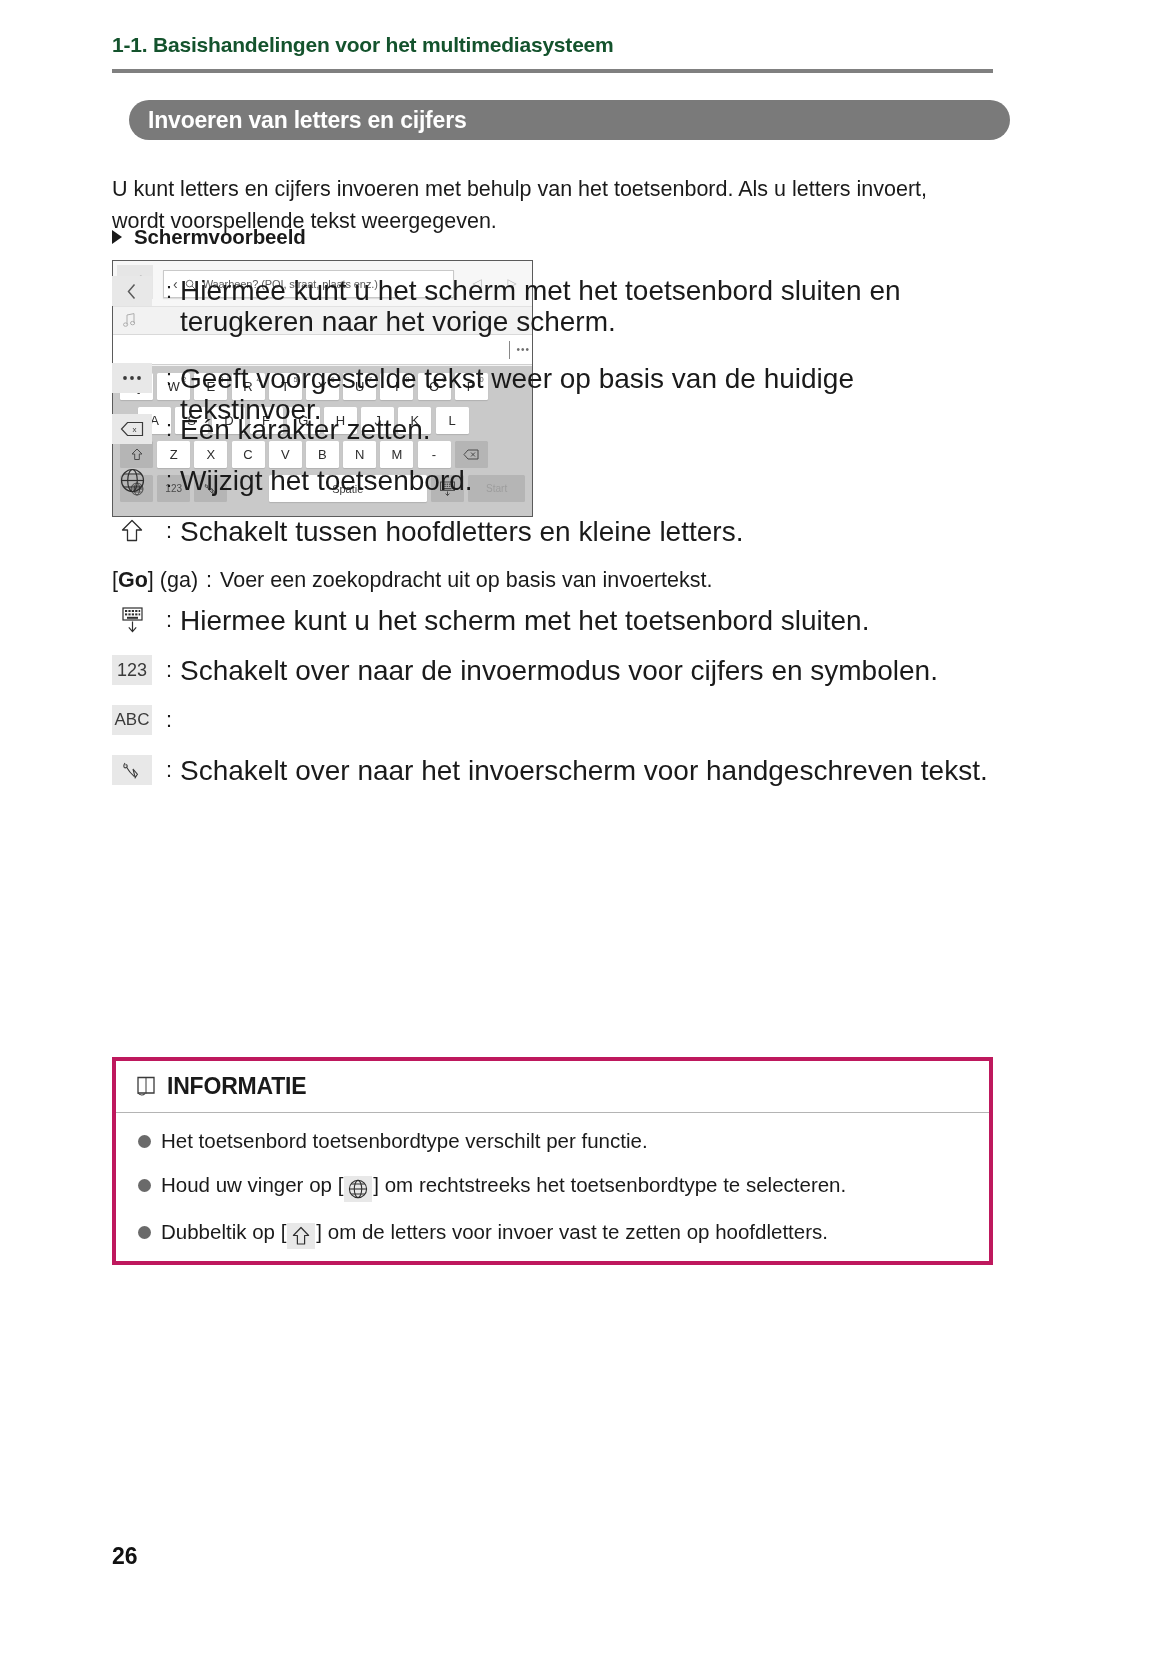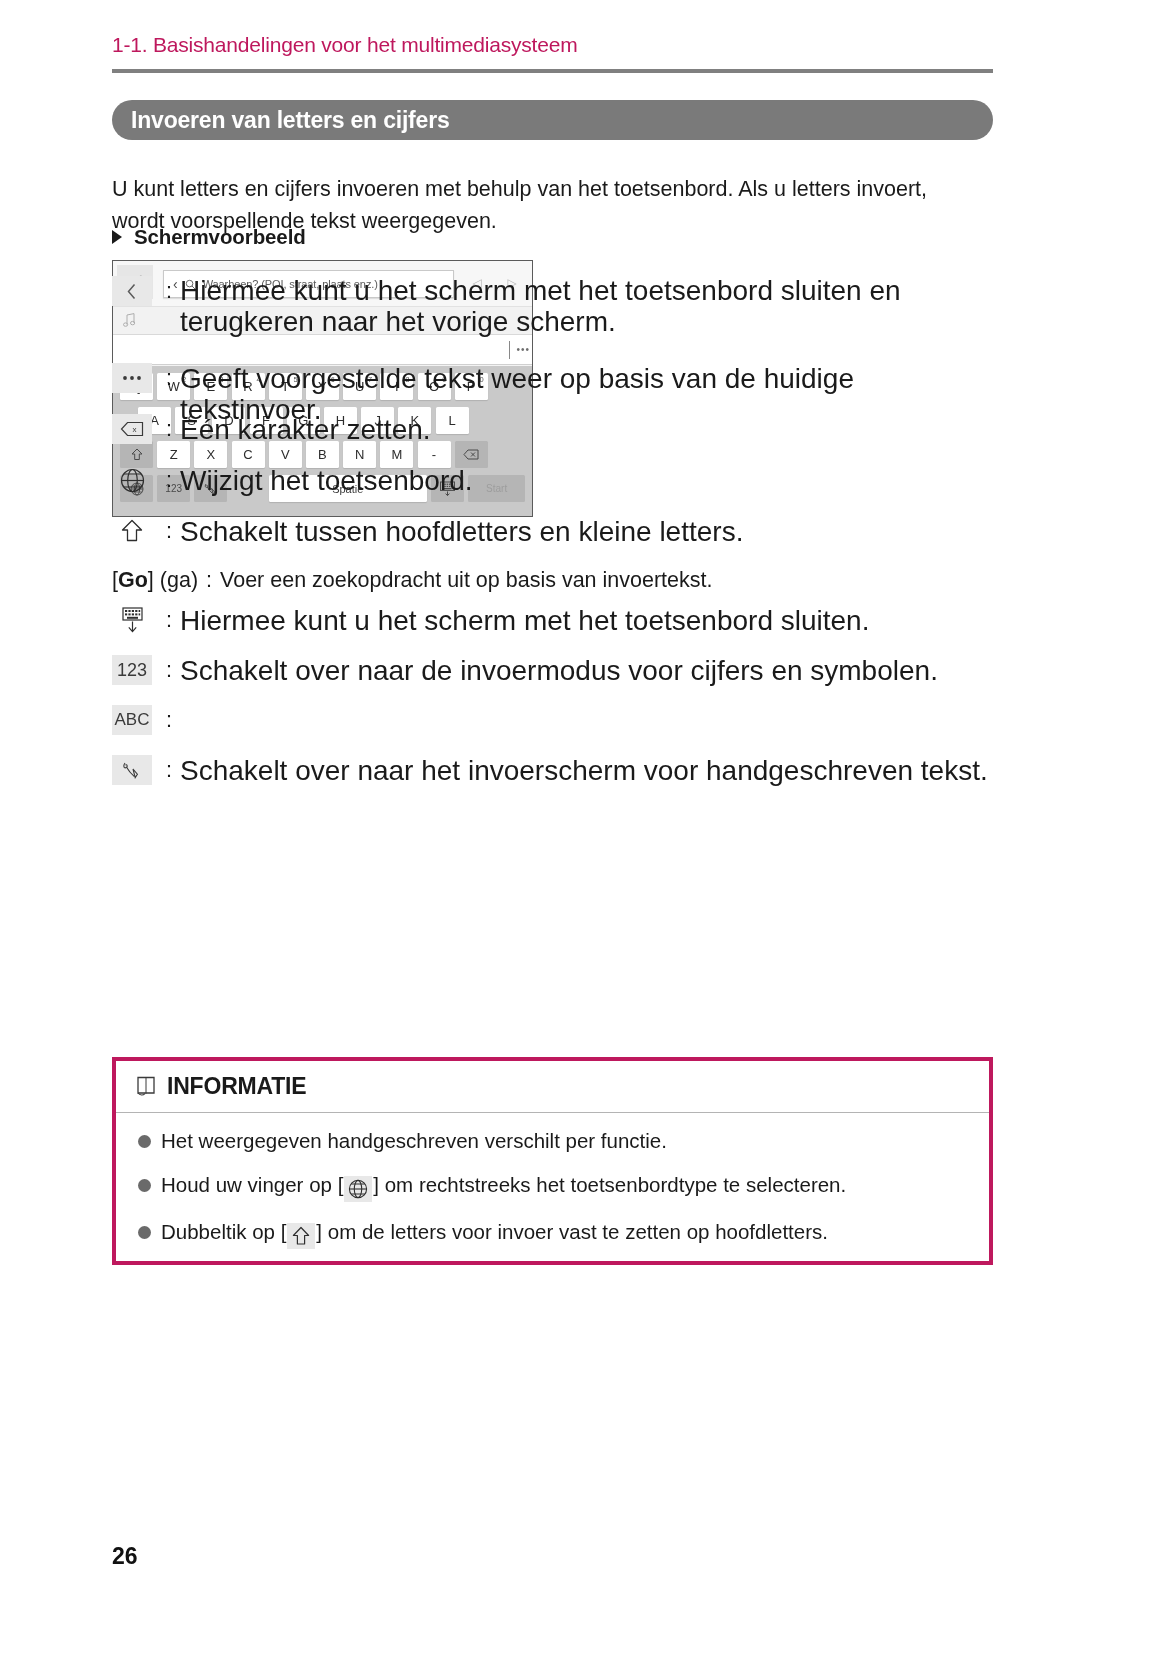--- a/index.html
+++ b/index.html
@@ -21,38 +21,38 @@
     height: 1653px;
     padding: 0;
   }
 
   
   .running-head {
     position: absolute;
     left: 112px;
     top: 33px;
     font-size: 21px;
-    font-weight: normal;
+    font-weight: bold;
     letter-spacing: -0.2px;
-    color: #be185d;
+    color: #14532d;
     white-space: nowrap;
   }
   .head-rule {
     position: absolute;
     left: 112px;
     top: 69px;
     width: 881px;
     height: 4px;
     background: #808080;
   }
 
   
   .section-banner {
     position: absolute;
-    left: 112px;
+    left: 129px;
     top: 100px;
     width: 881px;
     height: 40px;
     background: #7a7a7a;
     display: flex;
     align-items: center;
     border-radius: 20px;
   }
   .section-banner-title {
     color: #ffffff;
@@ -681,21 +681,21 @@
           <path d="M2 17 C4 19.6 7 19.6 9 17.6" fill="none" stroke="#3a3a3a" stroke-width="1.1"></path>
           <line x1="10" y1="1.5" x2="10" y2="17.6" stroke="#3a3a3a" stroke-width="1"></line>
         </svg>
       </span>
       <span class="info-title">INFORMATIE</span>
     </div>
     <div class="info-body">
 
       <div class="bullet-row">
         <span class="dot"></span>
-        <span>Het weergegeven handgeschreven verschilt per functie.</span>
+        <span>Het toetsenbord toetsenbordtype verschilt per functie.</span>
       </div>
 
       <div class="bullet-row">
         <span class="dot"></span>
         <span><span>Houd uw vinger op [</span><span class="inline-key">
               <svg width="20" height="20" viewBox="0 0 20 20">
                 <circle cx="10" cy="10" r="8.6" fill="none" stroke="#2e2e2e" stroke-width="1.1"></circle>
                 <ellipse cx="10" cy="10" rx="3.7" ry="8.6" fill="none" stroke="#2e2e2e" stroke-width="1.1"></ellipse>
                 <line x1="1.4" y1="10" x2="18.6" y2="10" stroke="#2e2e2e" stroke-width="1.1"></line>
                 <line x1="3.4" y1="5" x2="16.6" y2="5" stroke="#2e2e2e" stroke-width="1"></line>

